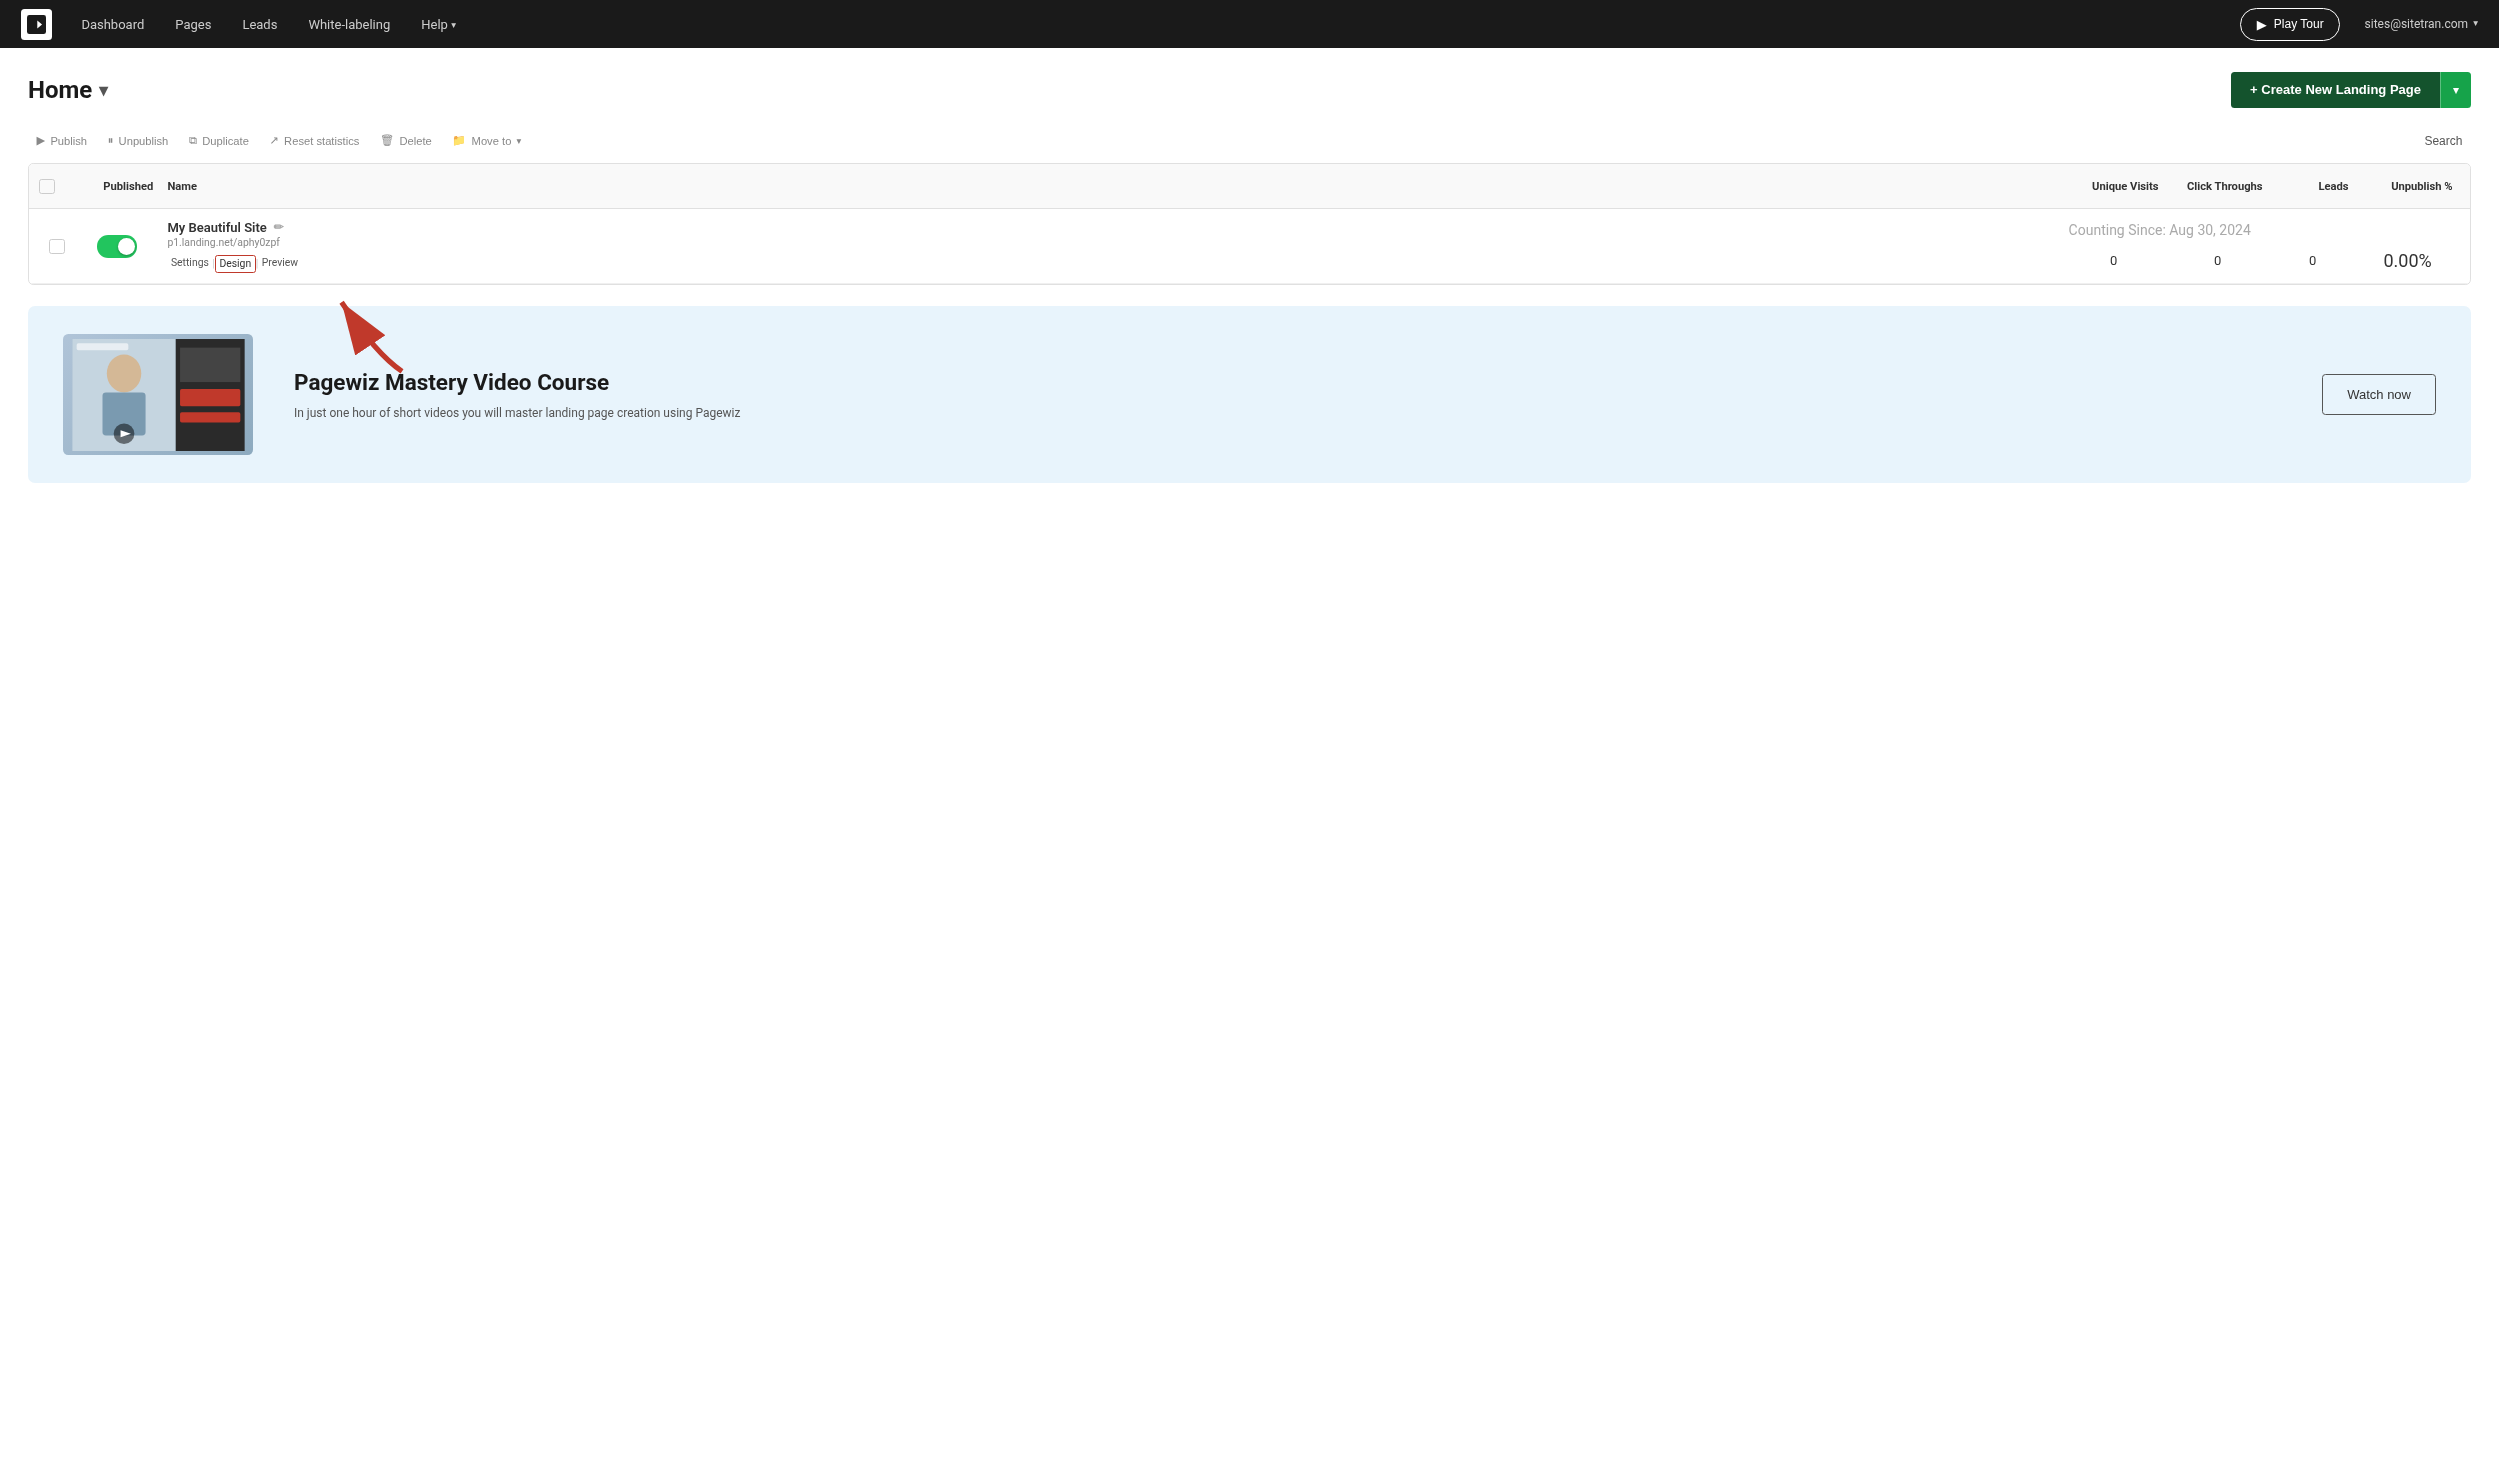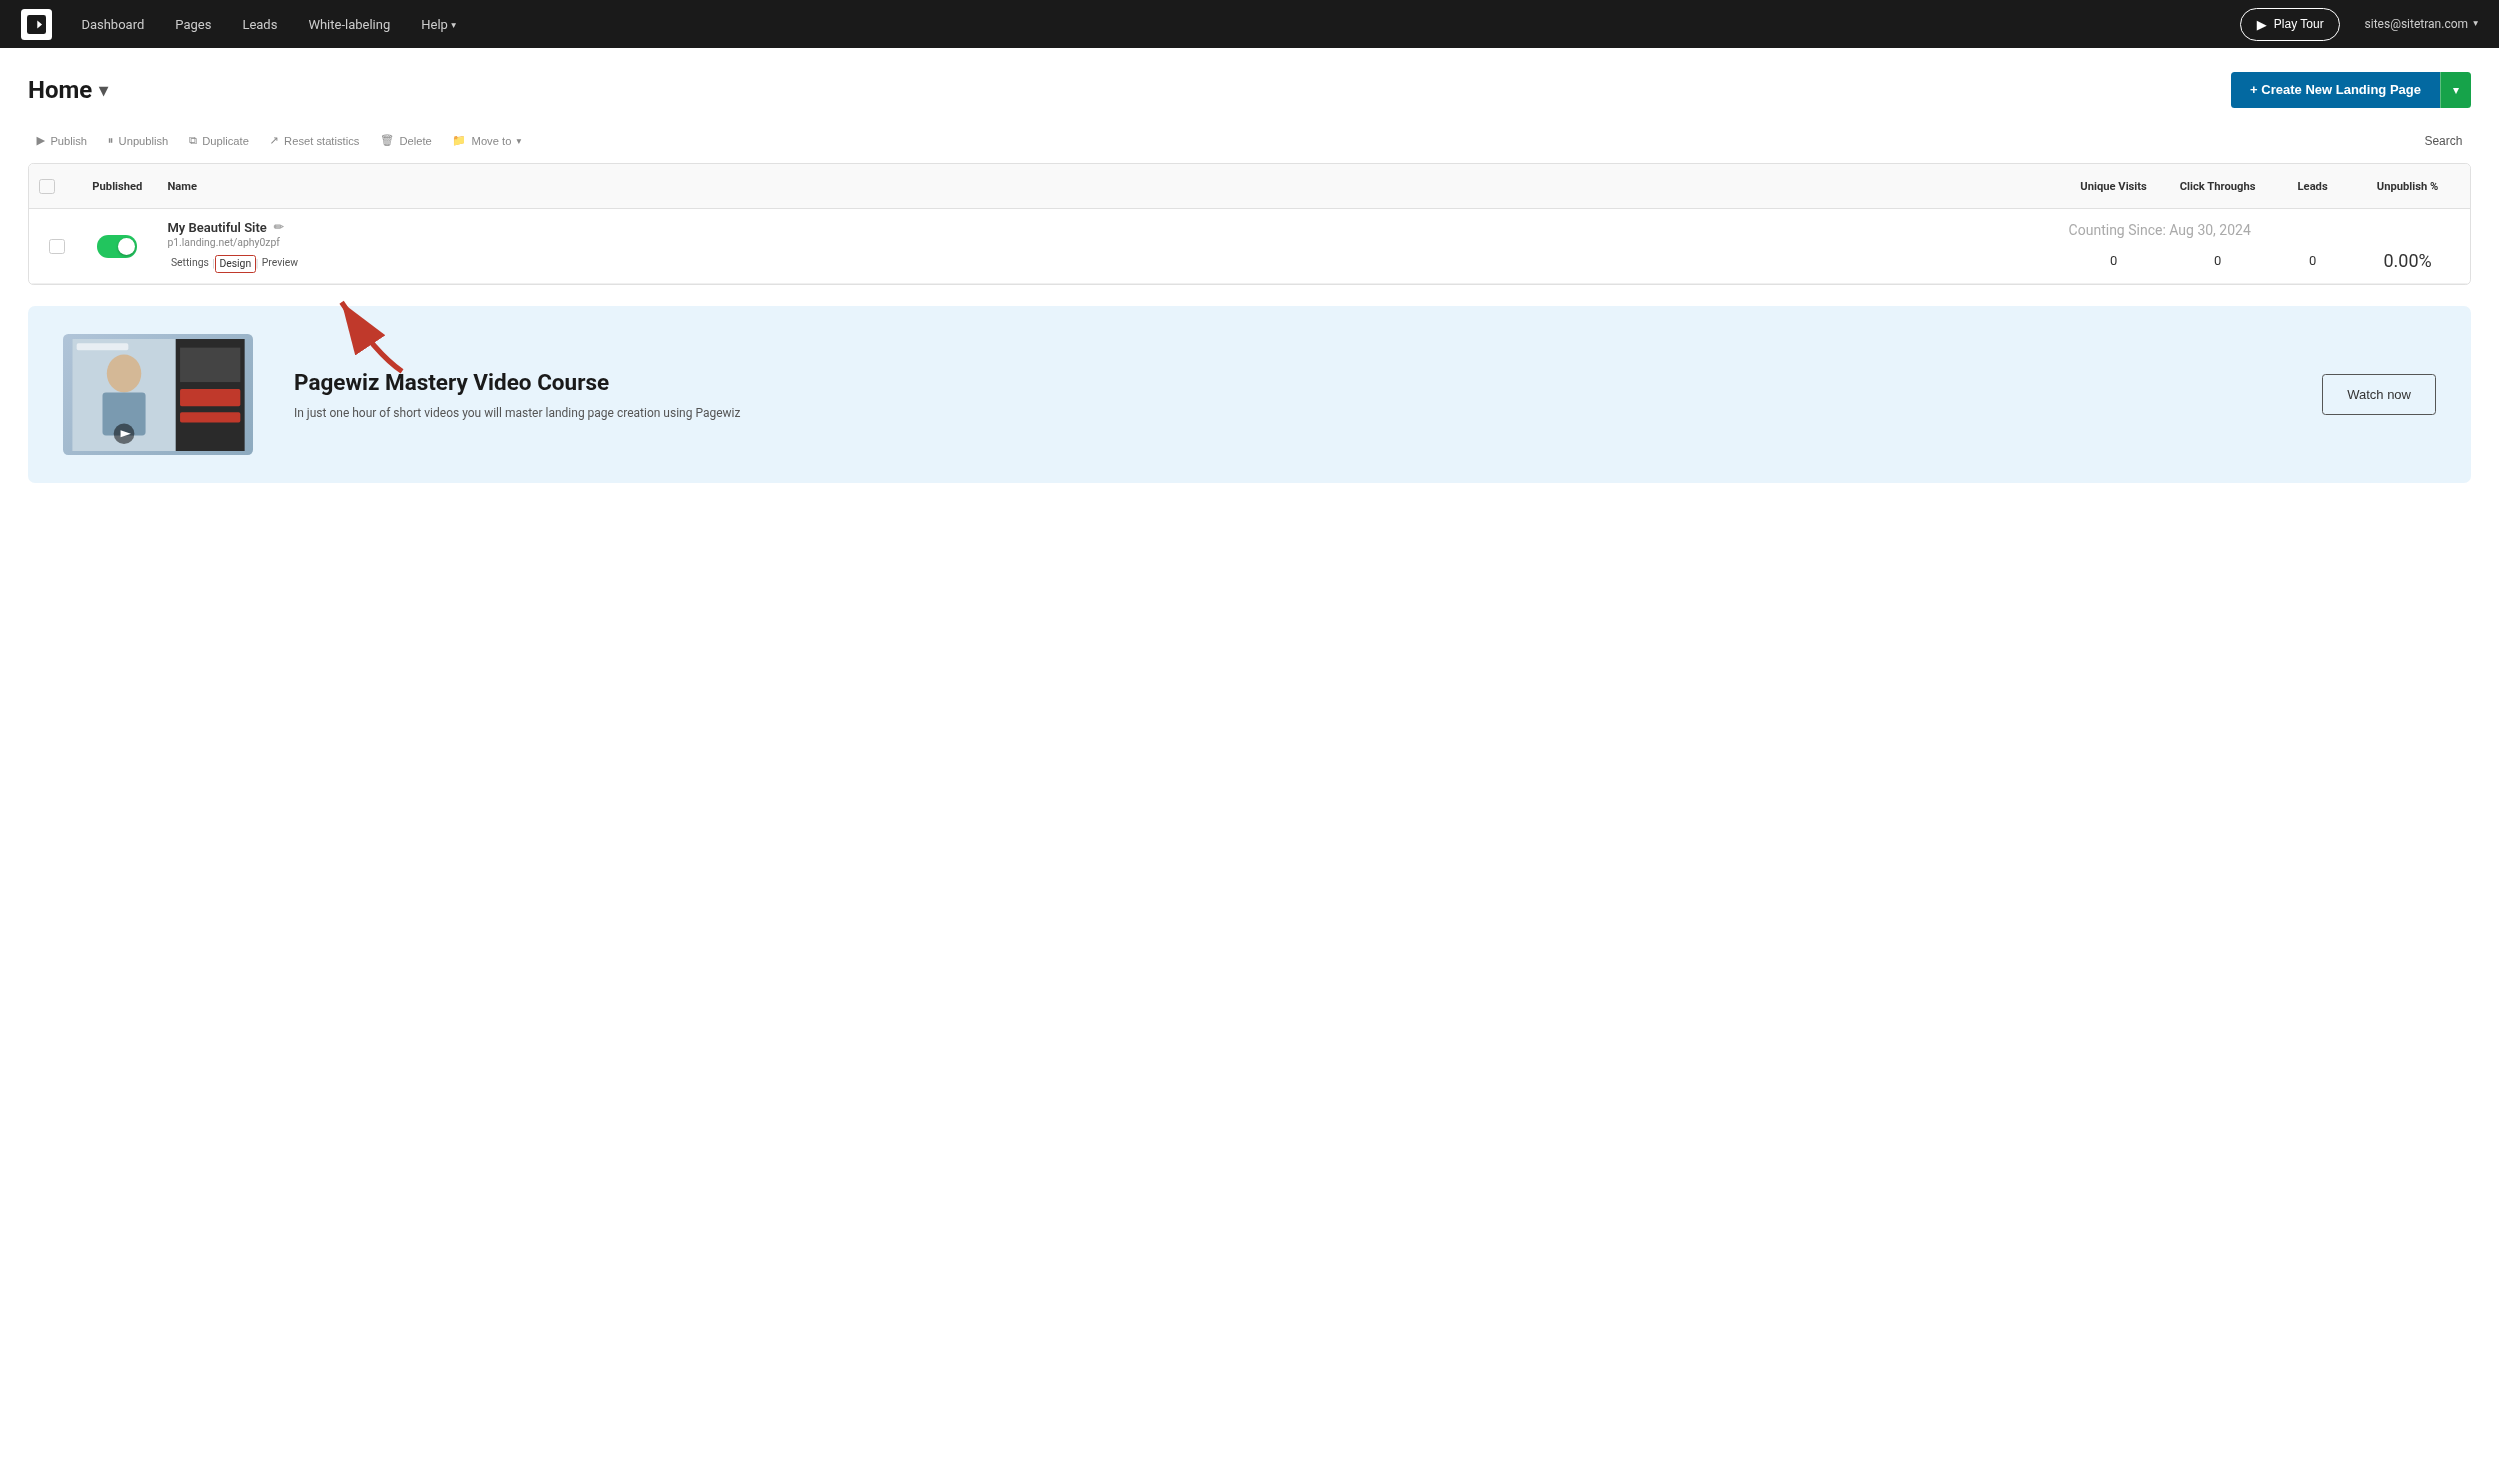--- a/index.html
+++ b/index.html
@@ -66,21 +66,21 @@
       display: flex; align-items: center; gap: 7px;
       cursor: pointer;
     }
     .page-title-arrow { font-size: 17.3px; color: #555; }
     .create-btn-group {
       display: flex; align-items: stretch;
       border-radius: 3.5px;
       overflow: hidden;
     }
     .create-btn-main {
-      background: #0369a1;
+      background: #14532d;
       color: #fff;
       border: none;
       padding: 10.4px 19px;
       font-size: 13px;
       font-weight: 600;
       cursor: pointer;
       display: flex; align-items: center;
     }
     .create-btn-dropdown {
       background: #16a34a;
@@ -132,21 +132,21 @@
       border-bottom: 0.9px solid #e0e0e0;
       padding: 0 10.4px;
       align-items: center;
       min-height: 45px;
     }
     .th {
       font-size: 11.2px;
       font-weight: 700;
       color: #333;
       padding: 10.4px 7px;
-      text-align: center;
+      text-align: right;
     }
     .th.name-th { text-align: left; }
     .td { padding: 7px; text-align: center; font-size: 12px; color: #333; }
 
     
     .checkbox {
       width: 15.6px; height: 15.6px;
       border: 1.7px solid #ccc;
       border-radius: 2.6px;
       display: flex; align-items: center; justify-content: center;

